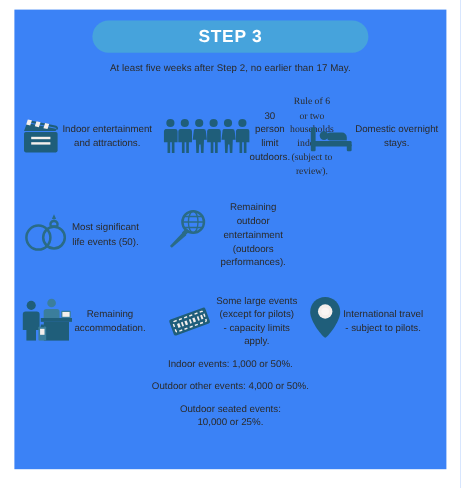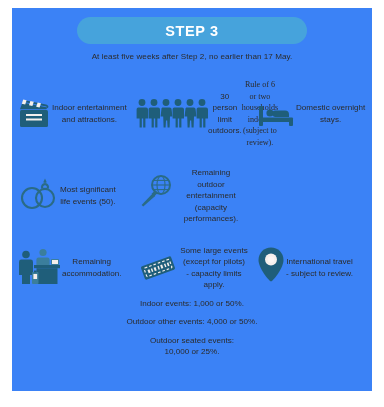--- a/index.html
+++ b/index.html
@@ -225,21 +225,21 @@
               <path d="M17.4 15.6 h15.2"></path>
             </g>
             <path d="M19.2 16.2 l2.6 2.6 -3.6 3.6 -2.6 -2.6 Z" class="teal2"></path>
             <path d="M16.6 19.4 l2.6 2.6 -12 10.4 -1.6 -1.4 Z" class="teal2"></path>
           </g>
         </svg>
       </div>
       <div class="cap">
         <div>Remaining</div>
         <div>outdoor entertainment</div>
-        <div>(capacity performances).</div>
+        <div>(outdoors performances).</div>
       </div>
     </div>
 
   </div>
 
   <div class="grid-row row3">
 
     <div class="cell">
       <div class="icon-box">
         <svg width="46" height="38" viewBox="0 0 46 38">
@@ -293,21 +293,21 @@
         <svg width="30" height="38" viewBox="0 0 30 38">
           <g class="teal">
             <path d="M15 1.5 c-7 0 -12.5 5.5 -12.5 12.4 c0 8.4 11 21.5 12.5 21.5 c1.5 0 12.5 -13.1 12.5 -21.5 C27.5 7 22 1.5 15 1.5 Z"></path>
             <circle cx="15" cy="13.6" r="6" fill="#f4efec"></circle>
             <circle cx="15" cy="13.6" r="3.2" fill="#faf6f4"></circle>
           </g>
         </svg>
       </div>
       <div class="cap">
         <div>International travel</div>
-        <div>- subject to review.</div>
+        <div>- subject to pilots.</div>
       </div>
     </div>
 
   </div>
 
   <div class="mid-extra-wrap">
     <div class="mid-extra-left"></div>
     <div class="mid-extra-mid">
       <div class="extra">
         <div>Indoor events: 1,000 or 50%.</div>

